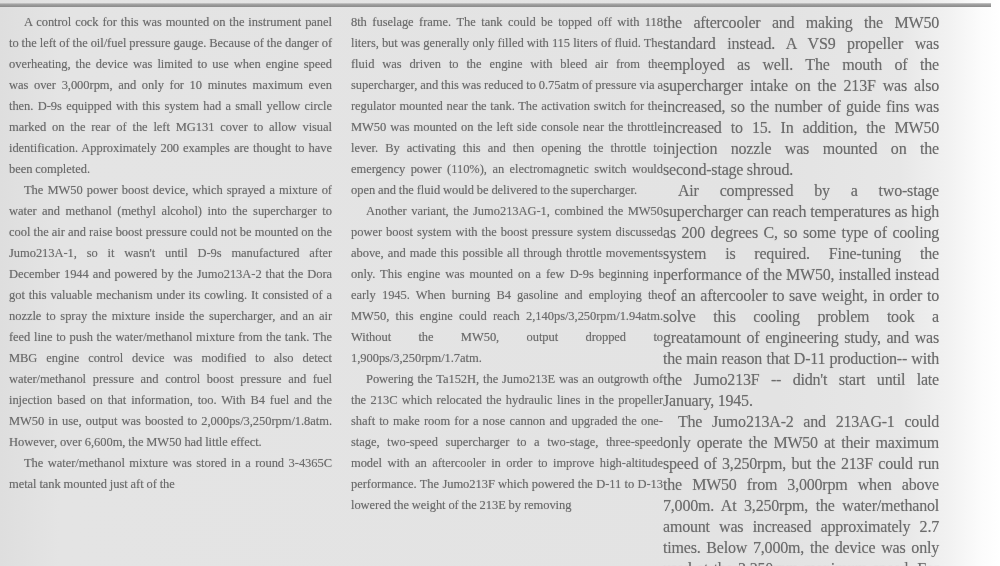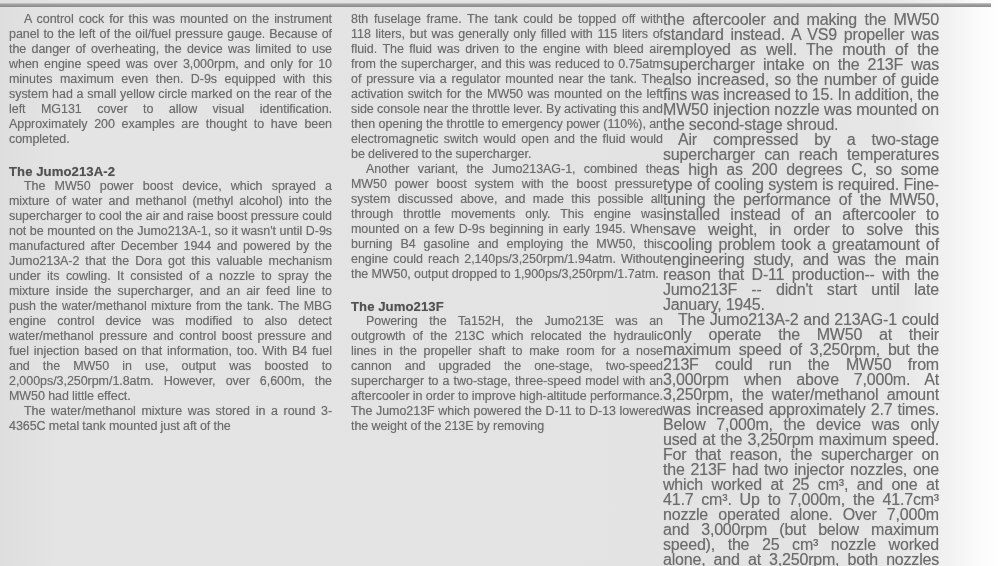--- a/index.html
+++ b/index.html
@@ -18,21 +18,22 @@
     background: linear-gradient(180deg, #cccccc 0%, #9e9e9e 40%, #8a8a8a 100%);
   }
   .columns {
     position: absolute; top: 12px; left: 9px;
     display: flex; align-items: flex-start;
   }
   .col {
     color: #6c6c6c;
     text-align: justify;
     text-shadow: 0 0 0.7px rgba(108,108,108,0.55);
-    line-height: 15px;
+    line-height: 21px;
+    font-family: Liberation Serif, serif;
   }
   .col1 { width: 323px; margin-right: 19px; font-size: 12.5px; letter-spacing: -0.05px; word-spacing: -0.2px; }
   .col2 { width: 312px; font-size: 12.5px; letter-spacing: -0.05px; word-spacing: -0.2px; }
   .col3 { width: 276px; font-size: 16px; letter-spacing: -0.2px; word-spacing: -0.2px; }
   .col p { margin: 0; text-indent: 15px; }
   .col p.cont { text-indent: 0; }
   .col h3 {
     margin: 16.5px 0 0 0;
     font-size: 1.05em; font-weight: bold;
     color: #525252; text-align: left;
@@ -41,28 +42,26 @@
   }
 </style>
 </head>
 <body>
 
 <div class="page">
   <div class="top-rule"></div>
   <div class="columns">
     <div class="col col1">
         <p>A control cock for this was mounted on the instrument panel to the left of the oil/fuel pressure gauge. Because of the danger of overheating, the device was limited to use when engine speed was over 3,000rpm, and only for 10 minutes maximum even then. D-9s equipped with this system had a small yellow circle marked on the rear of the left MG131 cover to allow visual identification. Approximately 200 examples are thought to have been completed.</p>
-        <h3>The Jumo213A-2</h3>
         <p>The MW50 power boost device, which sprayed a mixture of water and methanol (methyl alcohol) into the supercharger to cool the air and raise boost pressure could not be mounted on the Jumo213A-1, so it wasn't until D-9s manufactured after December 1944 and powered by the Jumo213A-2 that the Dora got this valuable mechanism under its cowling. It consisted of a nozzle to spray the mixture inside the supercharger, and an air feed line to push the water/methanol mixture from the tank. The MBG engine control device was modified to also detect water/methanol pressure and control boost pressure and fuel injection based on that information, too. With B4 fuel and the MW50 in use, output was boosted to 2,000ps/3,250rpm/1.8atm. However, over 6,600m, the MW50 had little effect.</p>
         <p>The water/methanol mixture was stored in a round 3-4365C metal tank mounted just aft of the</p>
       </div>
     <div class="col col2">
         <p class="cont">8th fuselage frame. The tank could be topped off with 118 liters, but was generally only filled with 115 liters of fluid. The fluid was driven to the engine with bleed air from the supercharger, and this was reduced to 0.75atm of pressure via a regulator mounted near the tank. The activation switch for the MW50 was mounted on the left side console near the throttle lever. By activating this and then opening the throttle to emergency power (110%), an electromagnetic switch would open and the fluid would be delivered to the supercharger.</p>
         <p>Another variant, the Jumo213AG-1, combined the MW50 power boost system with the boost pressure system discussed above, and made this possible all through throttle movements only. This engine was mounted on a few D-9s beginning in early 1945. When burning B4 gasoline and employing the MW50, this engine could reach 2,140ps/3,250rpm/1.94atm. Without the MW50, output dropped to 1,900ps/3,250rpm/1.7atm.</p>
-        <h3>The Jumo213F</h3>
         <p>Powering the Ta152H, the Jumo213E was an outgrowth of the 213C which relocated the hydraulic lines in the propeller shaft to make room for a nose cannon and upgraded the one-stage, two-speed supercharger to a two-stage, three-speed model with an aftercooler in order to improve high-altitude performance. The Jumo213F which powered the D-11 to D-13 lowered the weight of the 213E by removing</p>
       </div>
     <div class="col col3">
         <p class="cont">the aftercooler and making the MW50 standard instead. A VS9 propeller was employed as well. The mouth of the supercharger intake on the 213F was also increased, so the number of guide fins was increased to 15. In addition, the MW50 injection nozzle was mounted on the second-stage shroud.</p>
         <p>Air compressed by a two-stage supercharger can reach temperatures as high as 200 degrees C, so some type of cooling system is required. Fine-tuning the performance of the MW50, installed instead of an aftercooler to save weight, in order to solve this cooling problem took a greatamount of engineering study, and was the main reason that D-11 production-- with the Jumo213F -- didn't start until late January, 1945.</p>
         <p>The Jumo213A-2 and 213AG-1 could only operate the MW50 at their maximum speed of 3,250rpm, but the 213F could run the MW50 from 3,000rpm when above 7,000m. At 3,250rpm, the water/methanol amount was increased approximately 2.7 times. Below 7,000m, the device was only used at the 3,250rpm maximum speed. For that reason, the supercharger on the 213F had two injector nozzles, one which worked at 25 cm³, and one at 41.7 cm³. Up to 7,000m, the 41.7cm³ nozzle operated alone. Over 7,000m and 3,000rpm (but below maximum speed), the 25 cm³ nozzle worked alone, and at 3,250rpm, both nozzles worked together. On the D-11 to D-13, the water/methanol tank was increased in size to the 130-liter 8-4447A.</p>
       </div>
   </div>
 </div>
 

